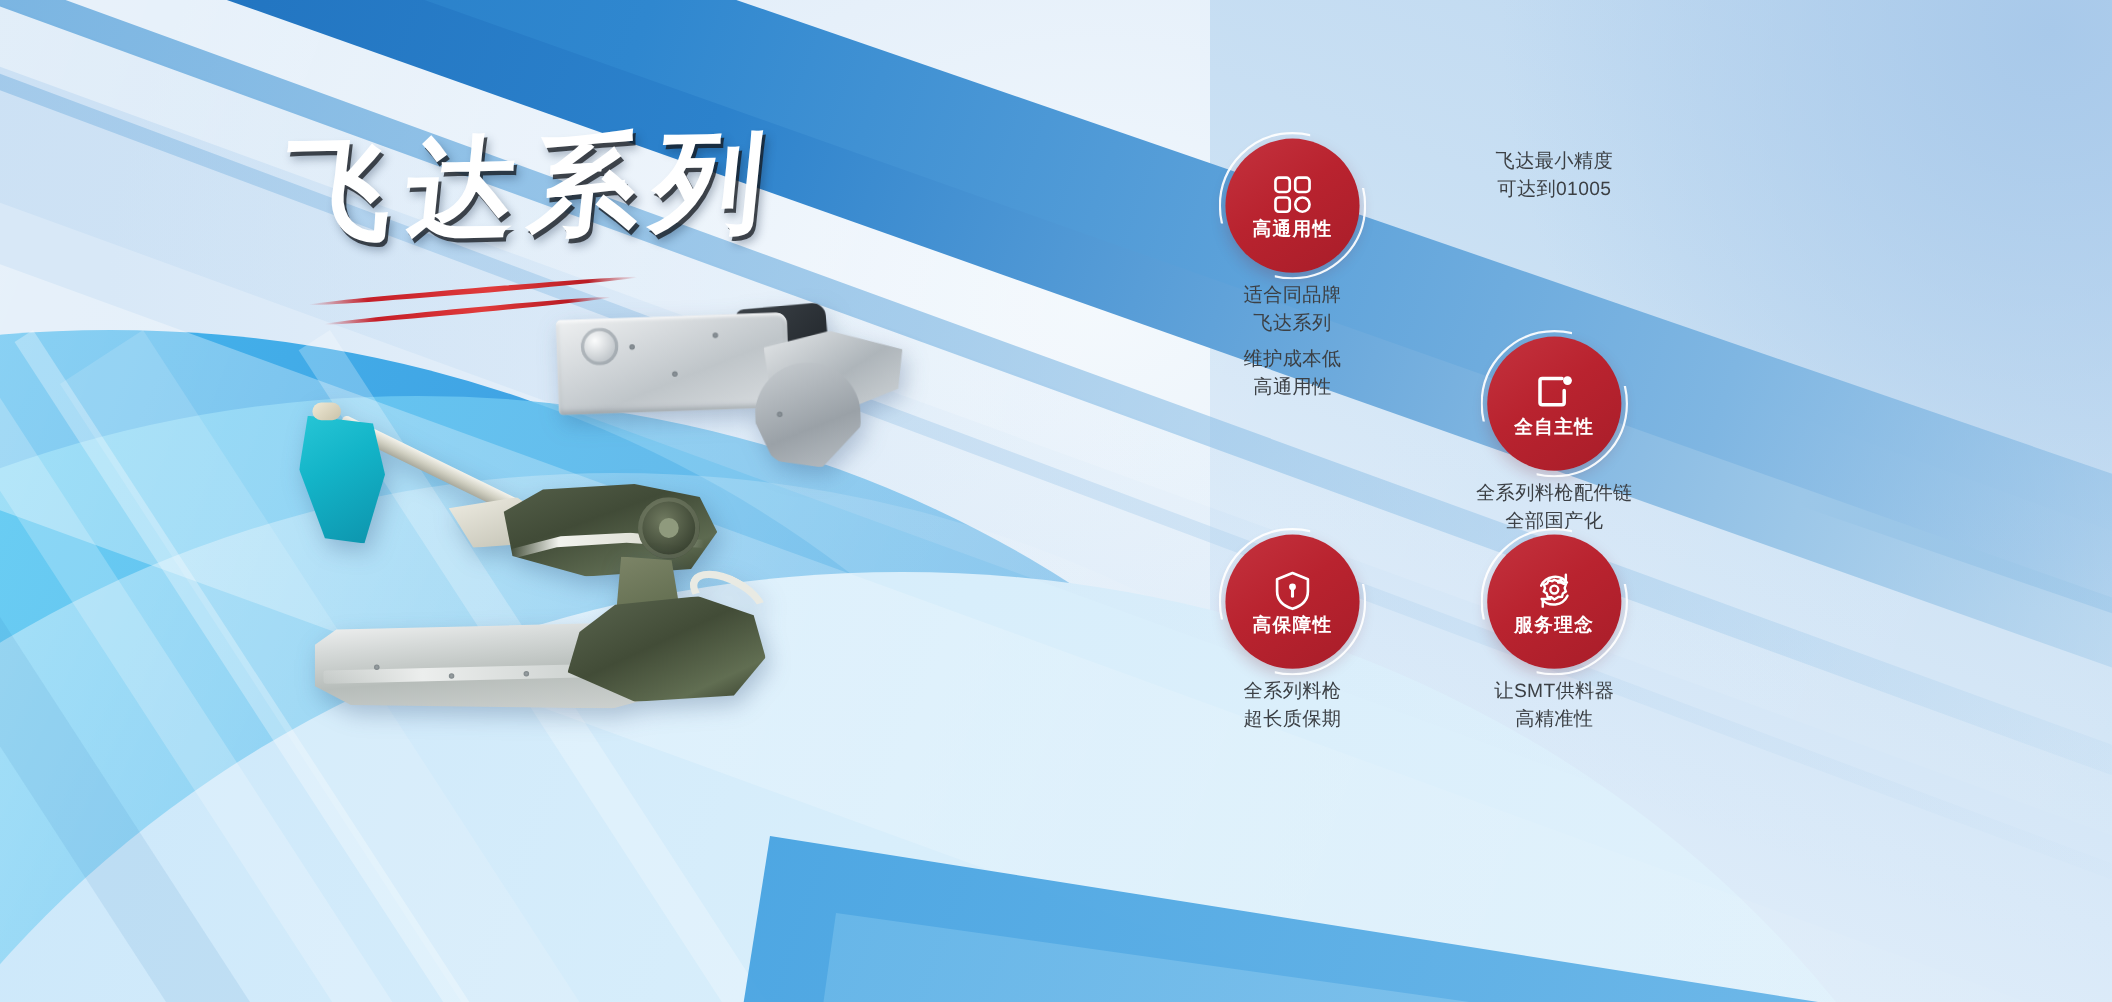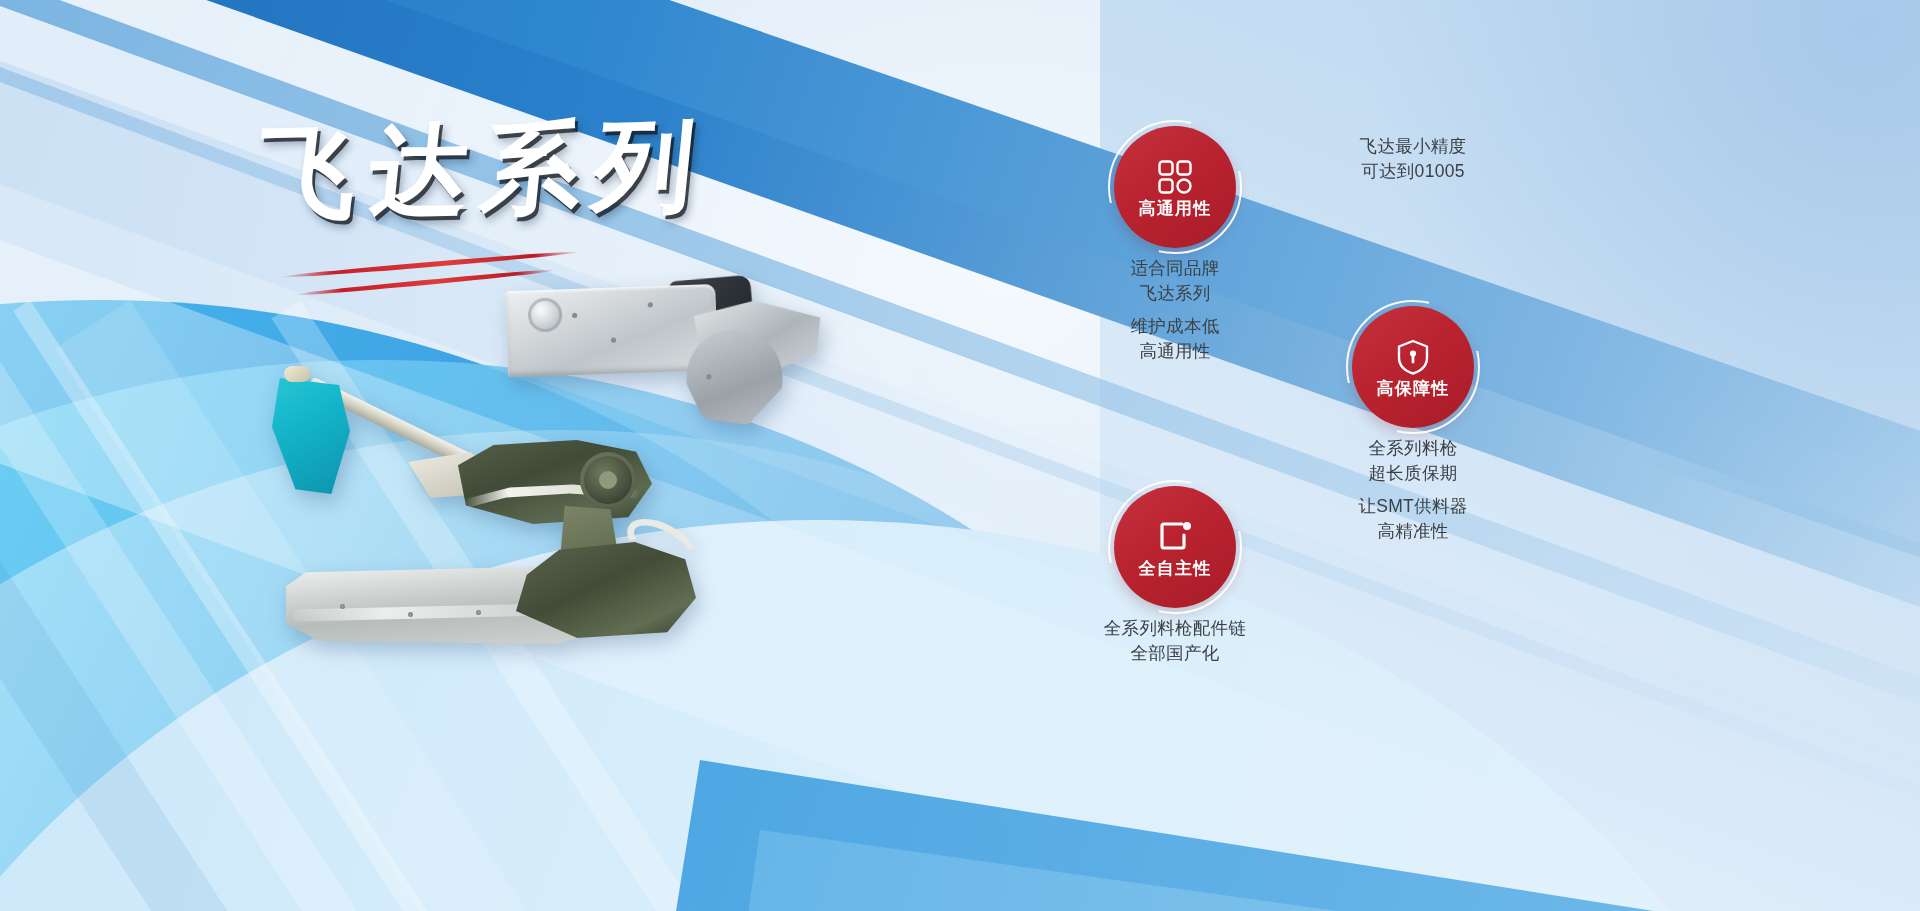--- a/index.html
+++ b/index.html
@@ -360,51 +360,62 @@
     <div class="feature">
       <div class="f-desc">
         <span>维护成本低</span>
         <span>高通用性</span>
       </div>
     </div>
 
     <div class="feature">
       <div class="circle">
         <div class="f-icon">
+          <svg viewBox="0 0 40 40" fill="none" stroke="#fff" stroke-width="3.2" stroke-linecap="round" stroke-linejoin="round">
+            <path d="M27 7H9a2 2 0 0 0-2 2v20a2 2 0 0 0 2 2h18a2 2 0 0 0 2-2V18"></path>
+            <circle cx="32" cy="9" r="4" fill="#fff" stroke="none"></circle>
+          </svg>
+        </div>
+        <div class="f-title">全自主性</div>
+      </div>
+      <div class="f-desc">
+        <span>全系列料枪配件链</span>
+        <span>全部国产化</span>
+      </div>
+    </div>
+
+    <div class="feature">
+      <div class="circle">
+        <div class="f-icon">
           <svg viewBox="0 0 40 40" fill="none" stroke="#fff" stroke-width="2.4" stroke-linejoin="round">
             <path d="M20 4L6 9.5v11c0 8.2 6 13.5 14 16 8-2.5 14-7.8 14-16v-11L20 4z"></path>
             <circle cx="20" cy="16.5" r="3.1" fill="#fff" stroke="none"></circle>
             <path d="M20 19v6" stroke-linecap="round" stroke-width="2.8"></path>
           </svg>
         </div>
         <div class="f-title">高保障性</div>
       </div>
       <div class="f-desc">
         <span>全系列料枪</span>
         <span>超长质保期</span>
       </div>
     </div>
 
     <div class="feature">
       <div class="circle">
         <div class="f-icon">
-          <svg viewBox="0 0 40 40" fill="none" stroke="#fff" stroke-width="3.2" stroke-linecap="round" stroke-linejoin="round">
-            <path d="M27 7H9a2 2 0 0 0-2 2v20a2 2 0 0 0 2 2h18a2 2 0 0 0 2-2V18"></path>
-            <circle cx="32" cy="9" r="4" fill="#fff" stroke="none"></circle>
+          <svg viewBox="0 0 40 40" fill="none" stroke="#fff" stroke-width="2.2" stroke-linecap="round">
+            <path d="M31.5 12.5A14 14 0 0 0 8 15.5M8.5 27.5A14 14 0 0 0 32 24.5"></path>
+            <path d="M30.5 5.5v7h-7M9.5 34.5v-7h7"></path>
+            <path d="M20 10.2l3.1 1.1 3-1 1.3 3 3 1.3-1 3 1.1 3.1-2.7 1.8-.8 3.1-3.3.1L20 28l-2.7-2.2-3.3-.1-.8-3.1-2.7-1.8 1.1-3.1-1-3 3-1.3 1.3-3 3 1z"></path>
+            <circle cx="20" cy="19" r="3.6"></circle>
           </svg>
         </div>
-        <div class="f-title">全自主性</div>
-      </div>
-      <div class="f-desc">
-        <span>全系列料枪配件链</span>
-        <span>全部国产化</span>
-      </div>
-    </div>
-
-    <div class="feature">
+        <div class="f-title">服务理念</div>
+      </div>
       <div class="f-desc">
         <span>让SMT供料器</span>
         <span>高精准性</span>
       </div>
     </div>
 
   </div>
 </div>
 
 </body></html>

